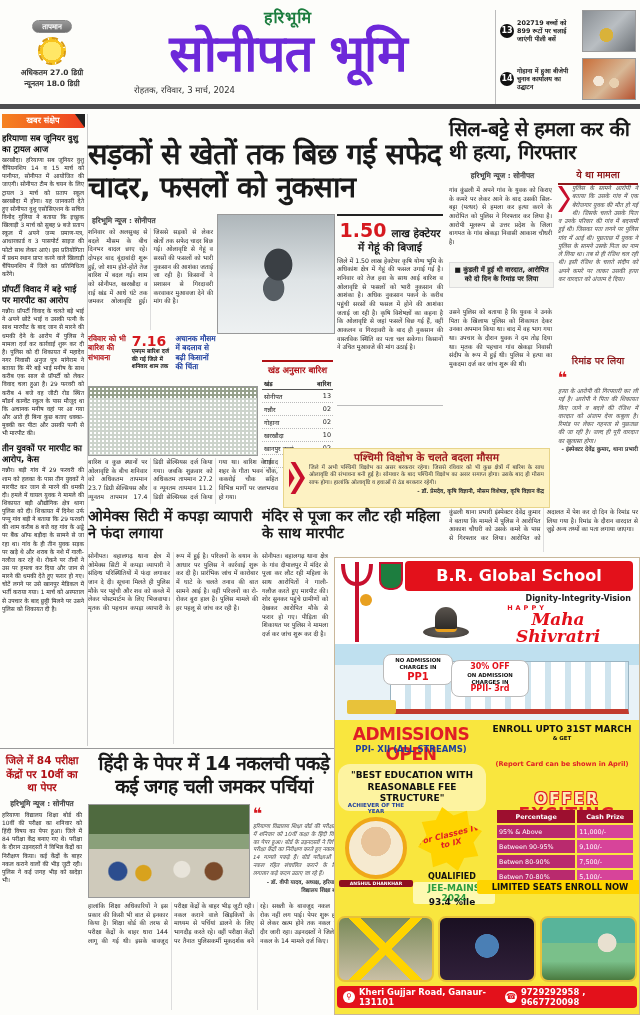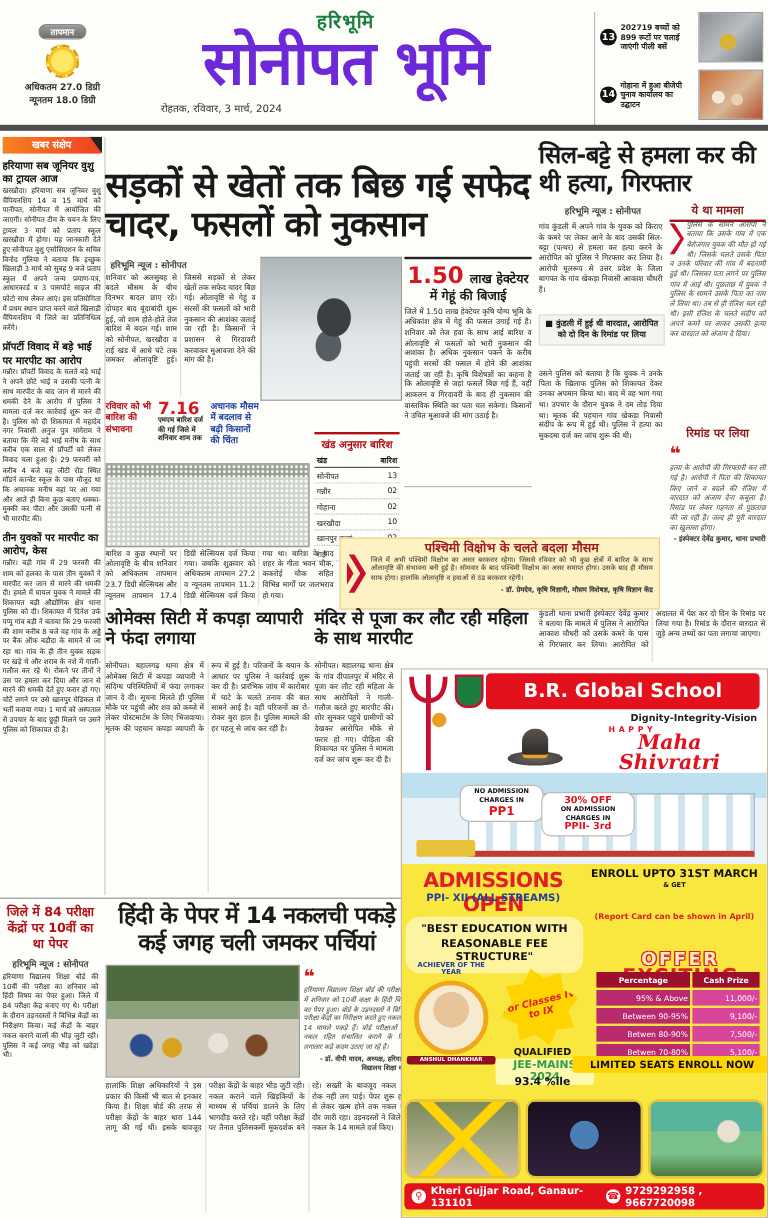--- a/index.html
+++ b/index.html
@@ -118,21 +118,21 @@
   .enroll{font-size:9px;font-weight:bold;text-align:center;line-height:1.25;color:#111;}
   .enroll .amp{font-size:5.5px;}
   .report{color:#e01e26;font-size:6.6px;font-weight:bold;text-align:center;}
   .best-bubble{background:#fdf3a0;border-radius:12px;padding:6px 4px;font-size:9px;
       font-weight:bold;text-align:center;line-height:1.3;color:#111;}
   .exciting{color:#e01e26;font-size:17px;font-weight:bold;text-align:center;letter-spacing:1px;}
   .offer-word{color:#fdedb8;font-size:15px;font-weight:bold;text-align:center;letter-spacing:2px;
       text-shadow:-1px -1px 0 #e01e26,1px -1px 0 #e01e26,-1px 1px 0 #e01e26,1px 1px 0 #e01e26;}
   .offer-table{border-collapse:separate;border-spacing:2px;font-size:6.4px;color:#fff;width:140px;}
   .offer-table th{background:#9d0f2f;padding:2.5px 2px;font-weight:bold;}
-  .offer-table td{text-align:right;padding:2.5px 2px;}
+  .offer-table td{text-align:left;padding:2.5px 2px;}
   .offer-table td.p{background:#b92a6e;}
   .offer-table td.c{background:#d7449a;}
   .badge-circle{width:54px;height:54px;border-radius:50%;border:4px solid #f0a818;margin:2px auto 0;
       background:radial-gradient(circle at 50% 38%,#e8c49a 0 34%,#f6ead0 35%);}
   .badge-arc{color:#1f3f9e;font-size:5.6px;font-weight:bold;text-align:center;line-height:1.15;}
   .badge-name{background:#8e0f1f;color:#fff;font-size:4.6px;font-weight:bold;text-align:center;
       border-radius:2px;padding:1px 0;margin-top:1px;}
   .burst{width:66px;height:66px;background:#ffd400;transform:rotate(-14deg);
       display:flex;align-items:center;justify-content:center;
       clip-path:polygon(100% 50%,83.3% 63.8%,85.4% 85.4%,63.8% 83.3%,50% 100%,36.2% 83.3%,14.6% 85.4%,16.7% 63.8%,0% 50%,16.7% 36.2%,14.6% 14.6%,36.2% 16.7%,50% 0%,63.8% 16.7%,85.4% 14.6%,83.3% 36.2%);}

